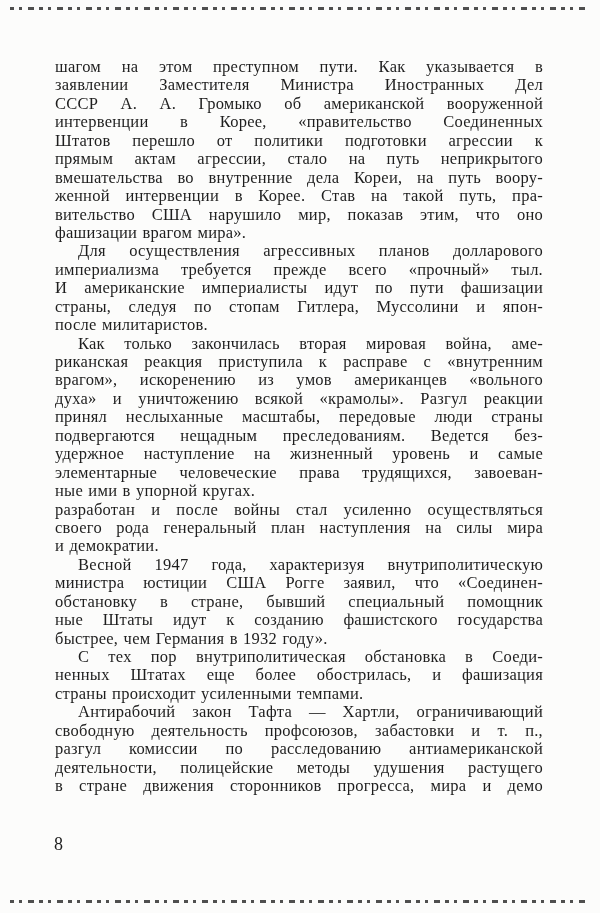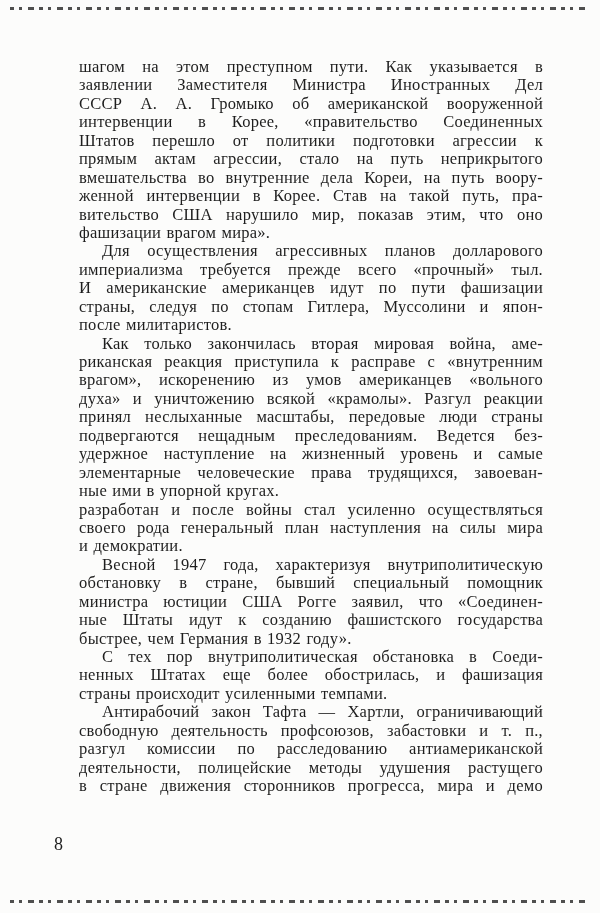--- a/index.html
+++ b/index.html
@@ -49,21 +49,20 @@
     word-spacing: 1px;
     text-rendering: optimizeLegibility;
   }
   .line {
     height: 18.45px;
     line-height: 18.45px;
     text-align: justify;
     text-align-last: justify;
     overflow: visible;
     white-space: normal;
-    margin-left: 24px;
   }
   .line.endpara { text-align-last: left; }
   .line.indent  { text-indent: 23px; }
 
   .page-number {
     position: absolute;
     left: 54px;
     top: 834px;
     font-size: 18px;
     line-height: 20px;
@@ -82,38 +81,38 @@
       <div class="line">СССР А. А. Громыко об американской вооруженной</div>
       <div class="line">интервенции в Корее, «правительство Соединенных</div>
       <div class="line">Штатов перешло от политики подготовки агрессии к</div>
       <div class="line">прямым актам агрессии, стало на путь неприкрытого</div>
       <div class="line">вмешательства во внутренние дела Кореи, на путь воору-</div>
       <div class="line">женной интервенции в Корее. Став на такой путь, пра-</div>
       <div class="line">вительство США нарушило мир, показав этим, что оно</div>
       <div class="line endpara">фашизации врагом мира».</div>
       <div class="line indent">Для осуществления агрессивных планов долларового</div>
       <div class="line">империализма требуется прежде всего «прочный» тыл.</div>
-      <div class="line">И американские американцев идут по пути фашизации</div>
+      <div class="line">И американские империалисты идут по пути фашизации</div>
       <div class="line">страны, следуя по стопам Гитлера, Муссолини и япон-</div>
       <div class="line endpara">после милитаристов.</div>
       <div class="line indent">Как только закончилась вторая мировая война, аме-</div>
       <div class="line">риканская реакция приступила к расправе с «внутренним</div>
       <div class="line">врагом», искоренению из умов американцев «вольного</div>
       <div class="line">духа» и уничтожению всякой «крамолы». Разгул реакции</div>
       <div class="line">принял неслыханные масштабы, передовые люди страны</div>
       <div class="line">подвергаются нещадным преследованиям. Ведется без-</div>
       <div class="line">удержное наступление на жизненный уровень и самые</div>
       <div class="line">элементарные человеческие права трудящихся, завоеван-</div>
       <div class="line endpara">ные ими в упорной кругах.</div>
       <div class="line">разработан и после войны стал усиленно осуществляться</div>
       <div class="line">своего рода генеральный план наступления на силы мира</div>
       <div class="line endpara">и демократии.</div>
       <div class="line indent">Весной 1947 года, характеризуя внутриполитическую</div>
+      <div class="line">министра юстиции США Рогге заявил, что «Соединен-</div>
       <div class="line">обстановку в стране, бывший специальный помощник</div>
-      <div class="line">министра юстиции США Рогге заявил, что «Соединен-</div>
       <div class="line">ные Штаты идут к созданию фашистского государства</div>
       <div class="line endpara">быстрее, чем Германия в 1932 году».</div>
       <div class="line indent">С тех пор внутриполитическая обстановка в Соеди-</div>
       <div class="line">ненных Штатах еще более обострилась, и фашизация</div>
       <div class="line endpara">страны происходит усиленными темпами.</div>
       <div class="line indent">Антирабочий закон Тафта — Хартли, ограничивающий</div>
       <div class="line">свободную деятельность профсоюзов, забастовки и т. п.,</div>
       <div class="line">разгул комиссии по расследованию антиамериканской</div>
       <div class="line">деятельности, полицейские методы удушения растущего</div>
       <div class="line">в стране движения сторонников прогресса, мира и демо</div>

